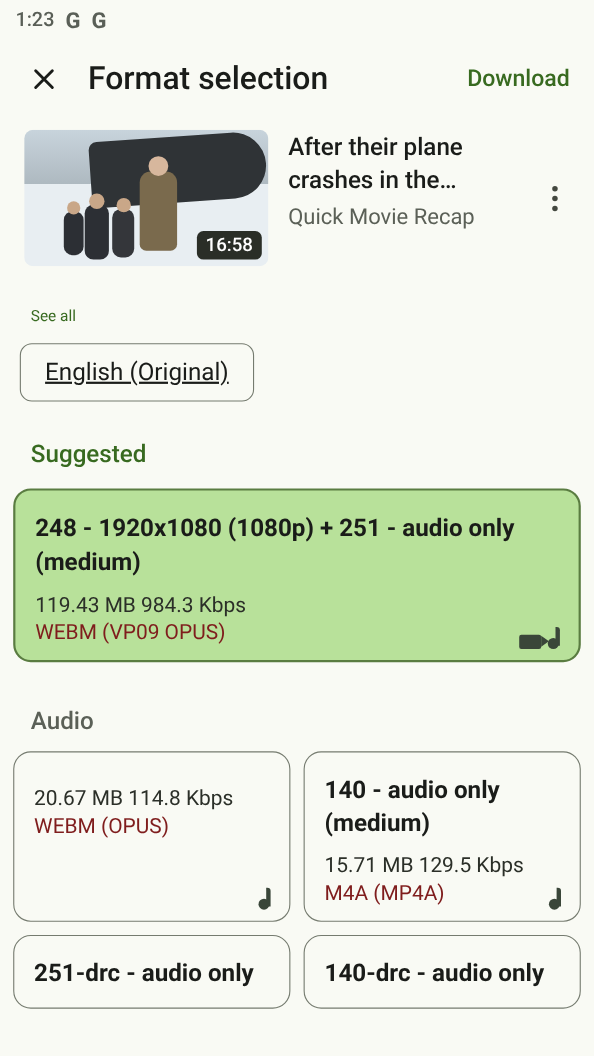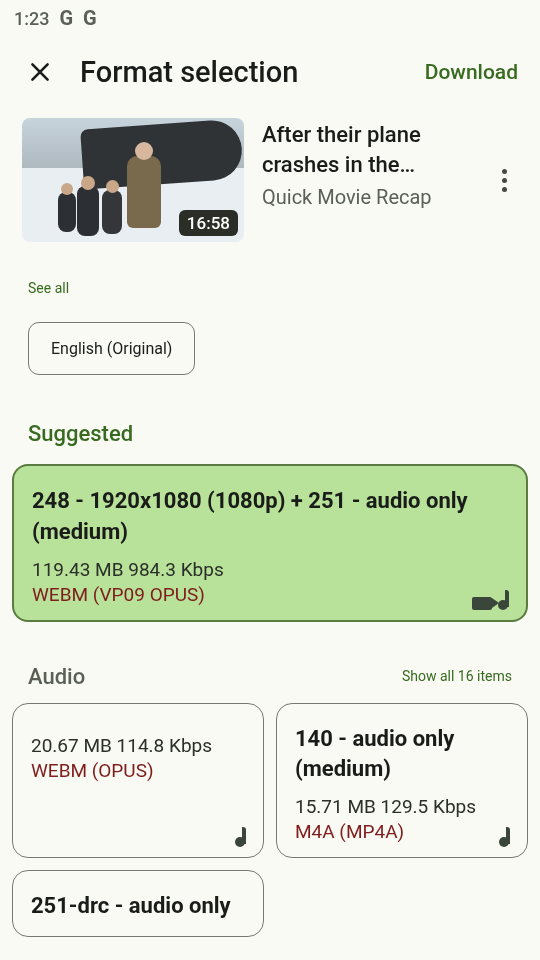--- a/index.html
+++ b/index.html
@@ -37,21 +37,21 @@
   .vinfo{flex:1;min-width:0;padding-top:2px;}
   .vtitle{font-size:22px;font-weight:500;line-height:1.35;color:var(--txt);overflow:hidden;display:-webkit-box;-webkit-line-clamp:2;-webkit-box-orient:vertical;}
   .vchan{font-size:20px;color:#5b6057;margin-top:6px;}
   .more-col{width:28px;display:flex;align-items:center;justify-content:center;}
   .dots{display:flex;flex-direction:column;gap:4px;}
   .dots span{width:5px;height:5px;border-radius:50%;background:#44483f;}
   .section-row{display:flex;align-items:center;justify-content:space-between;padding:30px 28px 14px 28px;}
   .section-row .label{font-size:22px;font-weight:500;color:var(--green);}
   .section-row .action{font-size:14px;font-weight:400;color:var(--green);}
   .chips{padding:0 16px;}
-  .chip{display:inline-flex;align-items:center;height:53px;padding:0 22px;border:1.5px solid var(--chip-border);border-radius:11px;font-size:16px;color:var(--txt);margin:12px;}
+  .chip{display:inline-flex;align-items:center;height:53px;padding:0 22px;border:1.5px solid var(--chip-border);border-radius:11px;font-size:22px;color:var(--txt);margin:2px;text-decoration:underline;}
   .suggested-label{padding:34px 28px 14px 28px;font-size:22px;font-weight:500;color:var(--green);}
   .card{margin:4px 12px;border:1.5px solid var(--card-border);border-radius:16px;padding:20px 18px 14px 18px;position:relative;}
   .card.selected{background:var(--sel-fill);border:2px solid var(--sel-border);}
   .card .line1{font-size:22px;font-weight:700;line-height:1.4;color:var(--txt);}
   .card .line2{font-size:19px;color:#2b2f28;margin-top:10px;}
   .card .line3{font-size:19px;color:#7f1d1d;margin-top:2px;}
   .card-icons{position:absolute;right:14px;bottom:10px;display:flex;gap:6px;align-items:flex-end;}
   .vid-ic{width:20px;height:13px;background:#3a4639;border-radius:2px;position:relative;}
   .vid-ic::after{content:"";position:absolute;right:-7px;top:1px;border-left:7px solid #3a4639;border-top:5.5px solid transparent;border-bottom:5.5px solid transparent;}
   .note-ic{width:14px;height:20px;position:relative;}
@@ -117,21 +117,20 @@
   <div class="line2">119.43 MB 984.3 Kbps</div>
   <div class="line3">WEBM (VP09 OPUS)</div>
   <div class="card-icons">
     <span class="vid-ic"></span>
     <span class="note-ic"></span>
   </div>
 </div>
 
 <div class="section-row" style="padding-top:38px;">
   <div class="label" style="color:#5b6057;">Audio</div>
-  <div class="action">Show all 16 items</div>
 </div>
 
 <div class="grid2">
   <div class="card">
     <div class="line2">20.67 MB 114.8 Kbps</div>
     <div class="line3">WEBM (OPUS)</div>
     <div class="card-icons">
         <span class="note-ic"></span>
       </div>
   </div>
@@ -139,13 +138,16 @@
     <div class="line1">140 - audio only (medium)</div>
     <div class="line2">15.71 MB 129.5 Kbps</div>
     <div class="line3">M4A (MP4A)</div>
     <div class="card-icons">
         <span class="note-ic"></span>
       </div>
   </div>
   <div class="card">
     <div class="line1">251-drc - audio only</div>
   </div>
+  <div class="card">
+    <div class="line1">140-drc - audio only</div>
+  </div>
 </div>
 
 </body></html>

